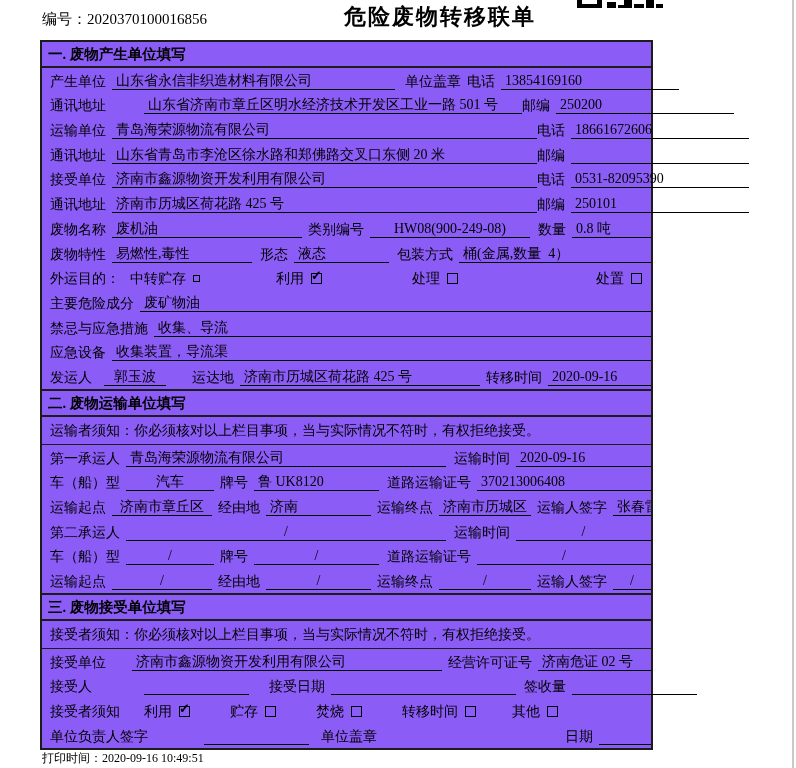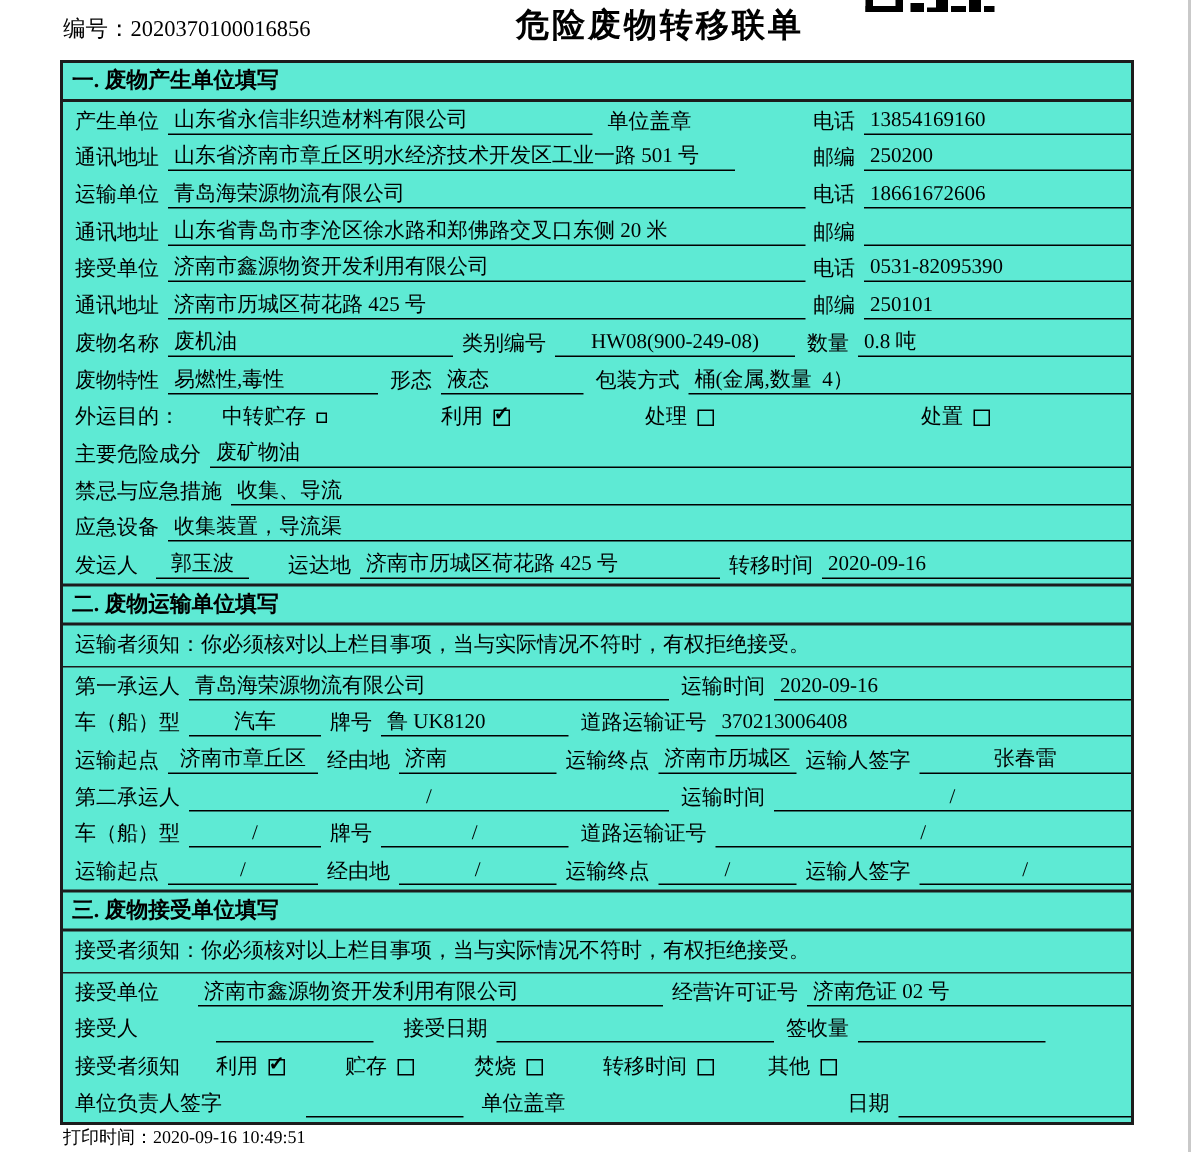--- a/index.html
+++ b/index.html
@@ -15,22 +15,22 @@
   .qr span{position:absolute;background:#000;}
   .qr .qa{left:0;top:0;width:15px;height:4px;background:transparent;
           border-left:5px solid #000;border-right:5px solid #000;border-bottom:4px solid #000;}
   .qr .qb{left:30px;top:2px;width:9px;height:6px;}
   .qr .qc{left:41px;top:5px;width:6px;height:3px;}
   .qr .qd{left:47px;top:0;width:8px;height:8px;}
   .qr .qe{left:57px;top:4px;width:10px;height:4px;}
   .qr .qf{left:69px;top:0;width:8px;height:8px;}
   .qr .qg{left:79px;top:4px;width:7px;height:4px;}
 
-  .form-table{position:absolute;left:40px;top:40px;width:716px;
-              border:2px solid #1c1c1c;box-sizing:border-box;background:#5eead4;}
+  .form-table{position:absolute;left:40px;top:40px;width:613px;
+              border:2px solid #1c1c1c;box-sizing:border-box;background:#8b5cf6;}
   .section{width:100%;}
   .sec-header{border-bottom:2px solid #1c1c1c;font-weight:bold;font-size:14.5px;
               padding:4px 6px 3px 6px;line-height:17px;}
   .section + .section .sec-header{border-top:2px solid #1c1c1c;}
   .notice{padding:6px 8px 5px 8px;border-bottom:1.6px solid #1c1c1c;
           font-size:14px;line-height:16px;}
   .row{display:flex;align-items:flex-end;height:24.7px;box-sizing:border-box;
        padding:0 0 3px 8px;font-size:14px;}
   .row span{line-height:17px;}
   .lbl{white-space:pre;margin-right:6px;flex:0 0 auto;}
@@ -69,21 +69,21 @@
       <div class="sec-header">一. 废物产生单位填写</div>
       <div class="row">
         <span class="lbl">产生单位</span>
         <span class="fld" style="flex: 0 0 283px;">山东省永信非织造材料有限公司</span>
         <span class="lbl" style="margin-left: 10px;">单位盖章</span>
         <span class="lbl" style="margin-left: auto;">电话</span>
         <span class="fld" style="flex: 0 0 178px;">13854169160</span>
       </div>
       <div class="row">
         <span class="lbl">通讯地址</span>
-        <span class="fld" style="flex: 0 0 378px;">山东省济南市章丘区明水经济技术开发区工业一路 501 号</span>
+        <span class="fld" style="flex: 0 0 378px; margin-left: 32px;">山东省济南市章丘区明水经济技术开发区工业一路 501 号</span>
         <span class="lbl" style="margin-left: auto;">邮编</span>
         <span class="fld" style="flex: 0 0 178px;">250200</span>
       </div>
       <div class="row">
         <span class="lbl">运输单位</span>
         <span class="fld" style="flex: 0 0 425px;">青岛海荣源物流有限公司</span>
         <span class="lbl" style="margin-left: auto;">电话</span>
         <span class="fld" style="flex: 0 0 178px;">18661672606</span>
       </div>
       <div class="row">
@@ -115,21 +115,21 @@
       <div class="row">
         <span class="lbl">废物特性</span>
         <span class="fld" style="flex: 0 0 140px;">易燃性,毒性</span>
         <span class="lbl" style="margin-left: 8px;">形态</span>
         <span class="fld" style="flex: 0 0 95px;">液态</span>
         <span class="lbl" style="margin-left: 8px;">包装方式</span>
         <span class="fld grow">桶(金属,数量  4）</span>
       </div>
       <div class="row">
         <span class="lbl">外运目的：</span>
-        <span class="cb" style="margin-left: 22px;">
+        <span class="cb" style="margin-left: 4px;">
           <span>中转贮存</span>
           <span class="box sm"></span>
         </span>
         <span class="cb" style="margin-left: 76px;">
           <span>利用</span>
           <span class="box chk"></span>
         </span>
         <span class="cb" style="margin-left: 90px;">
           <span>处理</span>
           <span class="box"></span>

